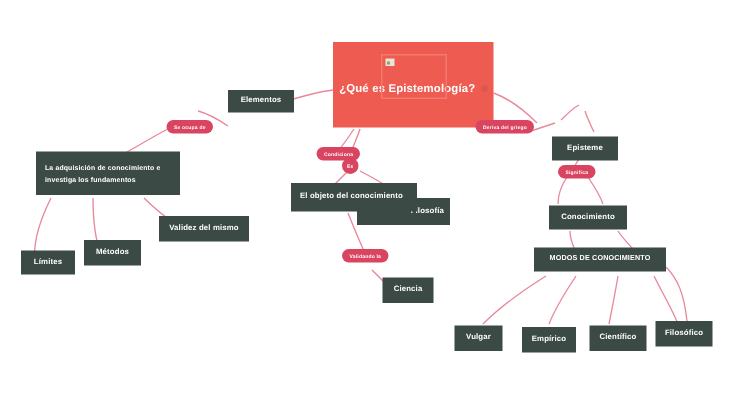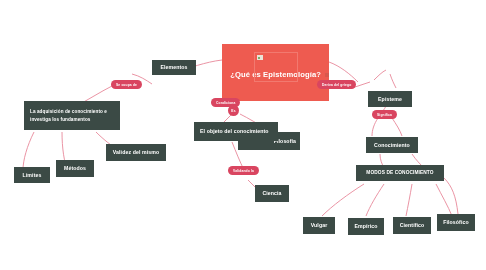--- a/index.html
+++ b/index.html
@@ -54,24 +54,23 @@
   .root {
     position: absolute;
     left: 222px;
     top: 28px;
     width: 107px;
     height: 57px;
     background: #ee5b50;
     box-sizing: border-box;
     display: flex;
     flex-direction: column;
-    align-items: flex-end;
+    align-items: center;
     justify-content: flex-end;
     padding-bottom: 22px;
-    margin-top: 16px;
   }
   .root-img {
     position: absolute;
     left: 32px;
     top: 8px;
     width: 44px;
     height: 30px;
     border: 1px solid #f2796f;
     box-sizing: border-box;
   }

